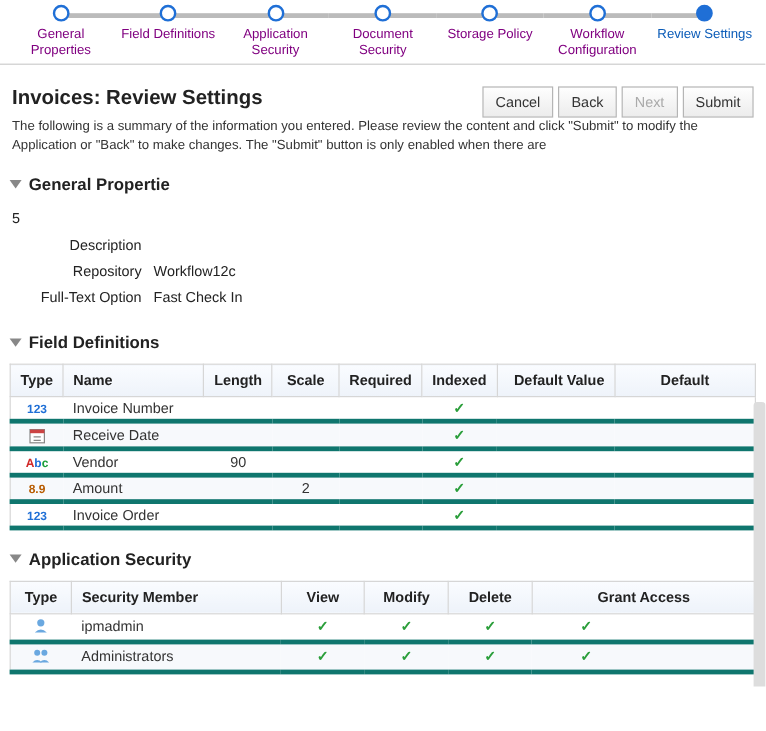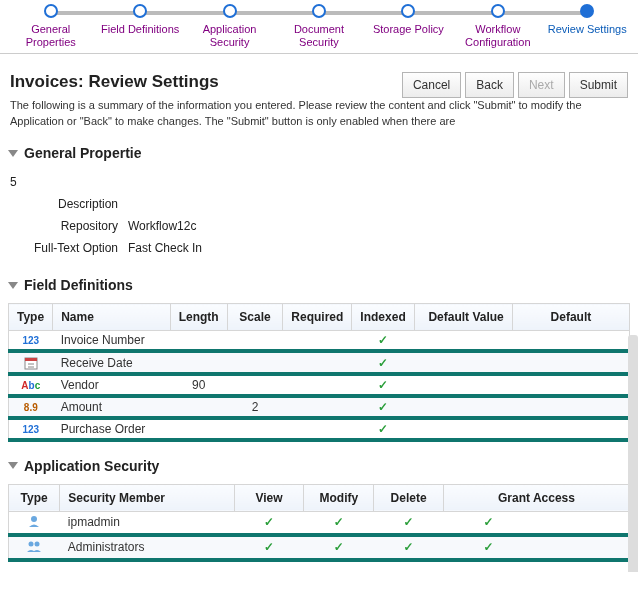--- a/index.html
+++ b/index.html
@@ -268,21 +268,21 @@
           <td class="left">Amount</td>
           <td></td>
           <td>2</td>
           <td></td>
           <td><span class="check">✓</span></td>
           <td></td>
           <td></td>
         </tr>
         <tr>
           <td><span class="type-123">123</span></td>
-          <td class="left">Purchase Order</td>
+          <td class="left">Invoice Order</td>
           <td></td>
           <td></td>
           <td></td>
           <td><span class="check">✓</span></td>
           <td></td>
           <td></td>
         </tr>
       </tbody>
   </table>
 

